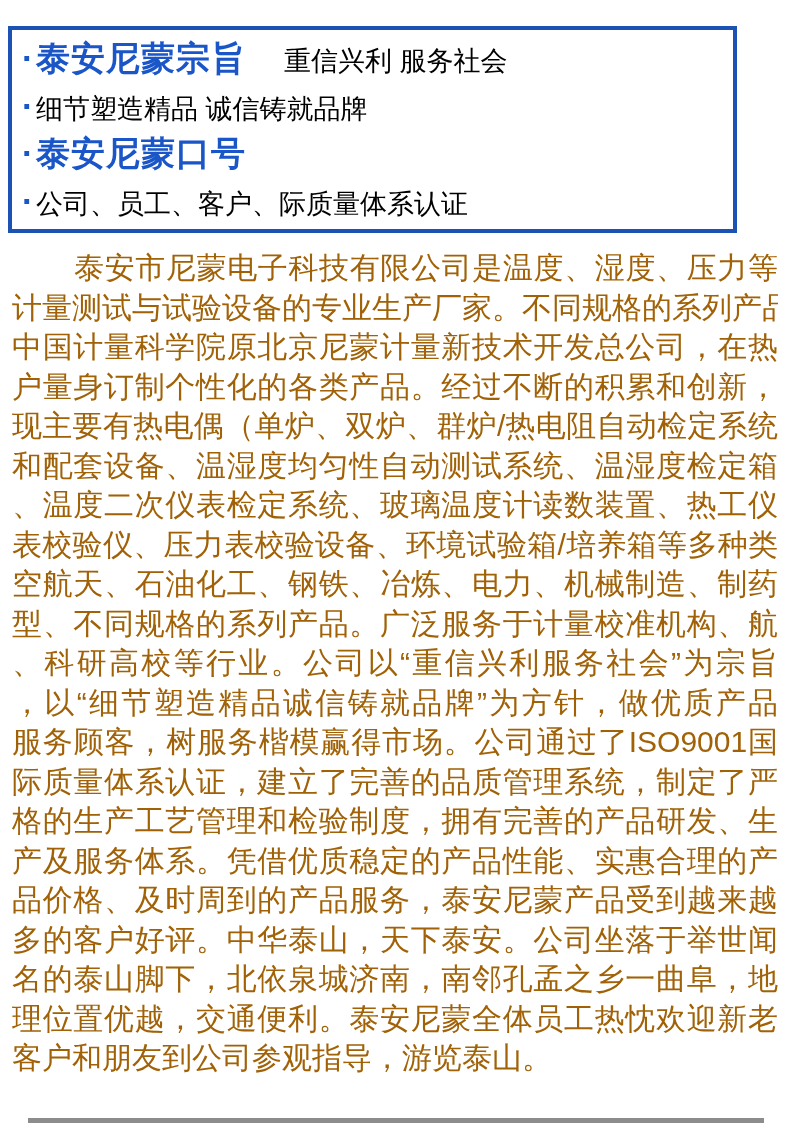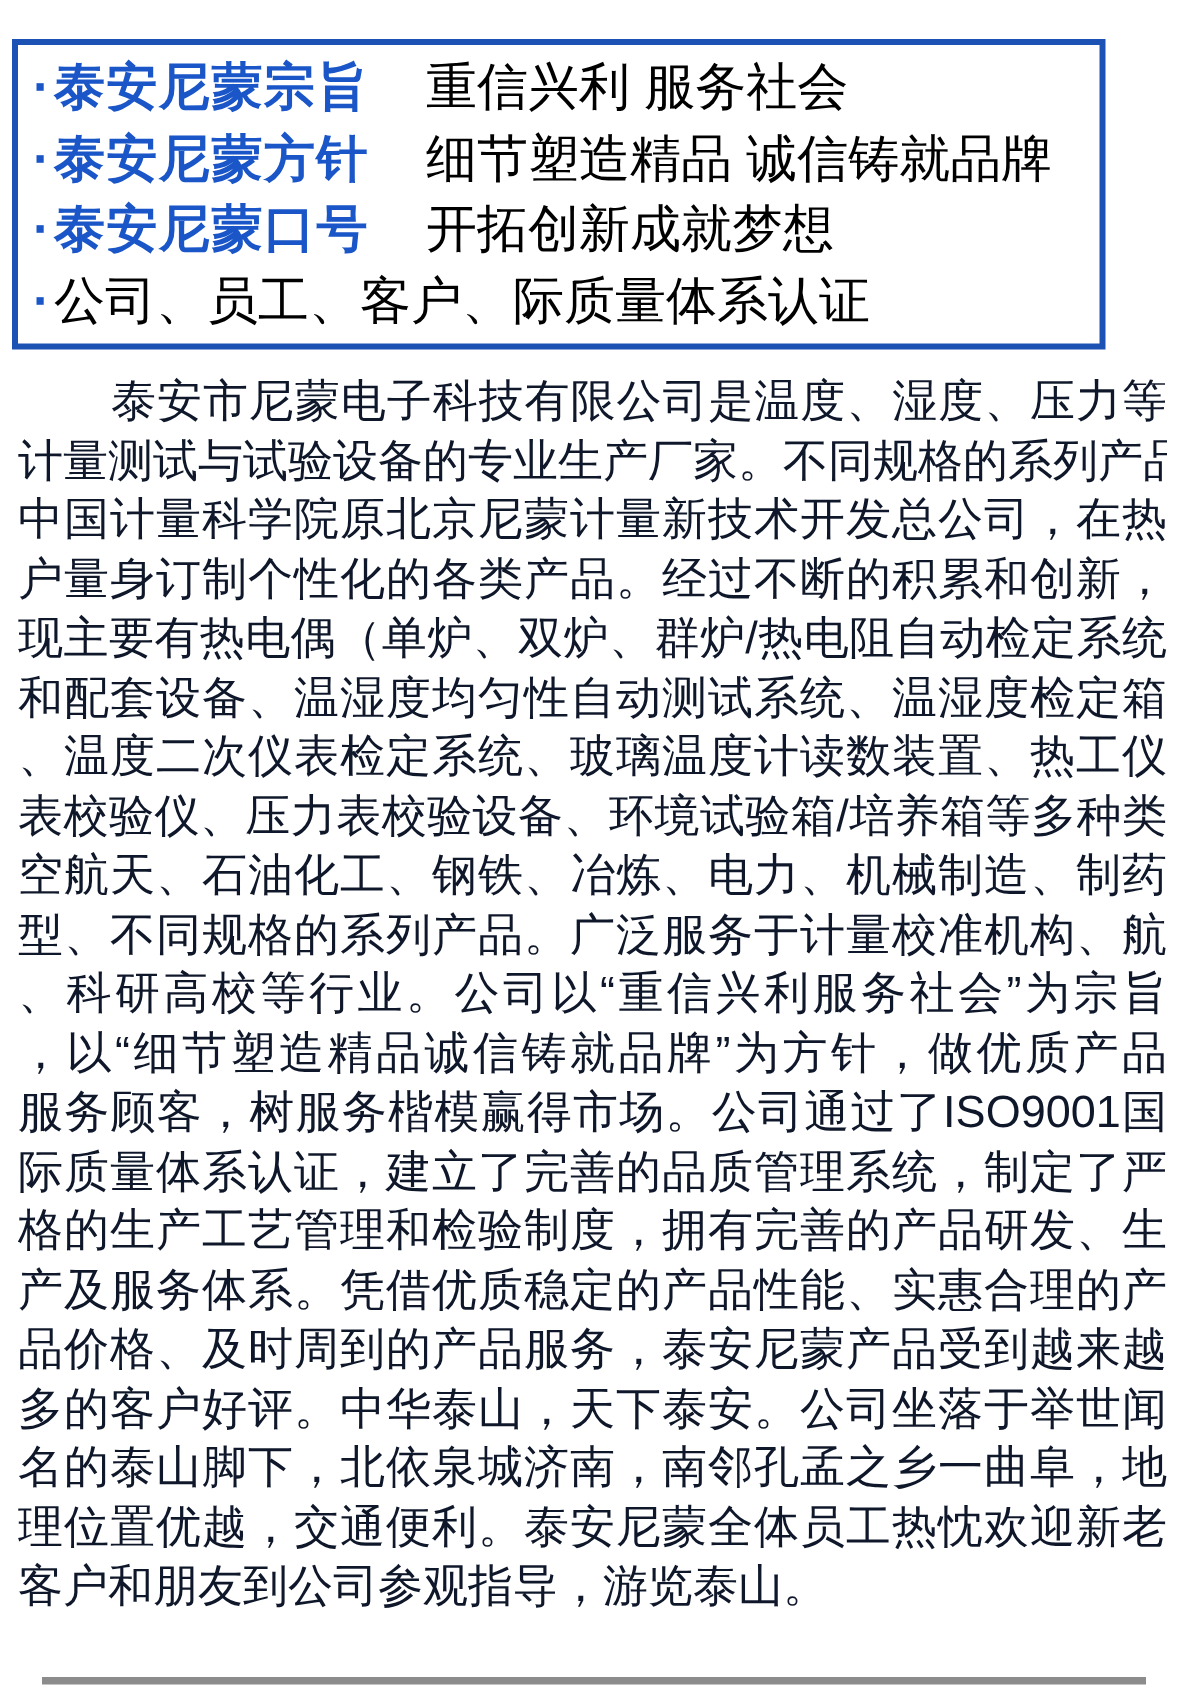--- a/index.html
+++ b/index.html
@@ -47,32 +47,32 @@
     color: #1a56c8;
     font-size: 34px;
     font-weight: 600;
     letter-spacing: 1px;
     width: 248px;
     flex: 0 0 auto;
     white-space: nowrap;
   }
   .mission-value {
     color: #000000;
-    font-size: 34px;
+    font-size: 27px;
     font-weight: 400;
     white-space: nowrap;
   }
 
   
   .about-paragraph {
     position: absolute;
     left: 12px;
     top: 248px;
     width: 766px;
-    color: #0f172a;
+    color: #a16207;
     font-size: 30px;
     font-weight: 400;
   }
   .para-line {
     height: 39.5px;
     line-height: 39.5px;
     text-align: justify;
     text-align-last: justify;
     white-space: nowrap;
     overflow: hidden;
@@ -102,27 +102,25 @@
 <div class="page">
 
   <div class="mission-box">
     <div class="mission-row">
       <span class="mission-bullet">·</span>
       <span class="mission-label">泰安尼蒙宗旨</span>
       <span class="mission-value">重信兴利 服务社会</span>
     </div>
     <div class="mission-row">
       <span class="mission-bullet">·</span>
-      <span class="mission-label">泰安尼蒙方针</span>
       <span class="mission-value">细节塑造精品 诚信铸就品牌</span>
     </div>
     <div class="mission-row">
       <span class="mission-bullet">·</span>
       <span class="mission-label">泰安尼蒙口号</span>
-      <span class="mission-value">开拓创新成就梦想</span>
     </div>
     <div class="mission-row">
       <span class="mission-bullet">·</span>
       <span class="mission-value">公司、员工、客户、际质量体系认证</span>
     </div>
   </div>
 
   <div class="about-paragraph">
     <div class="para-line first">泰安市尼蒙电子科技有限公司是温度、湿度、压力等</div>
     <div class="para-line">计量测试与试验设备的专业生产厂家。不同规格的系列产品</div>

